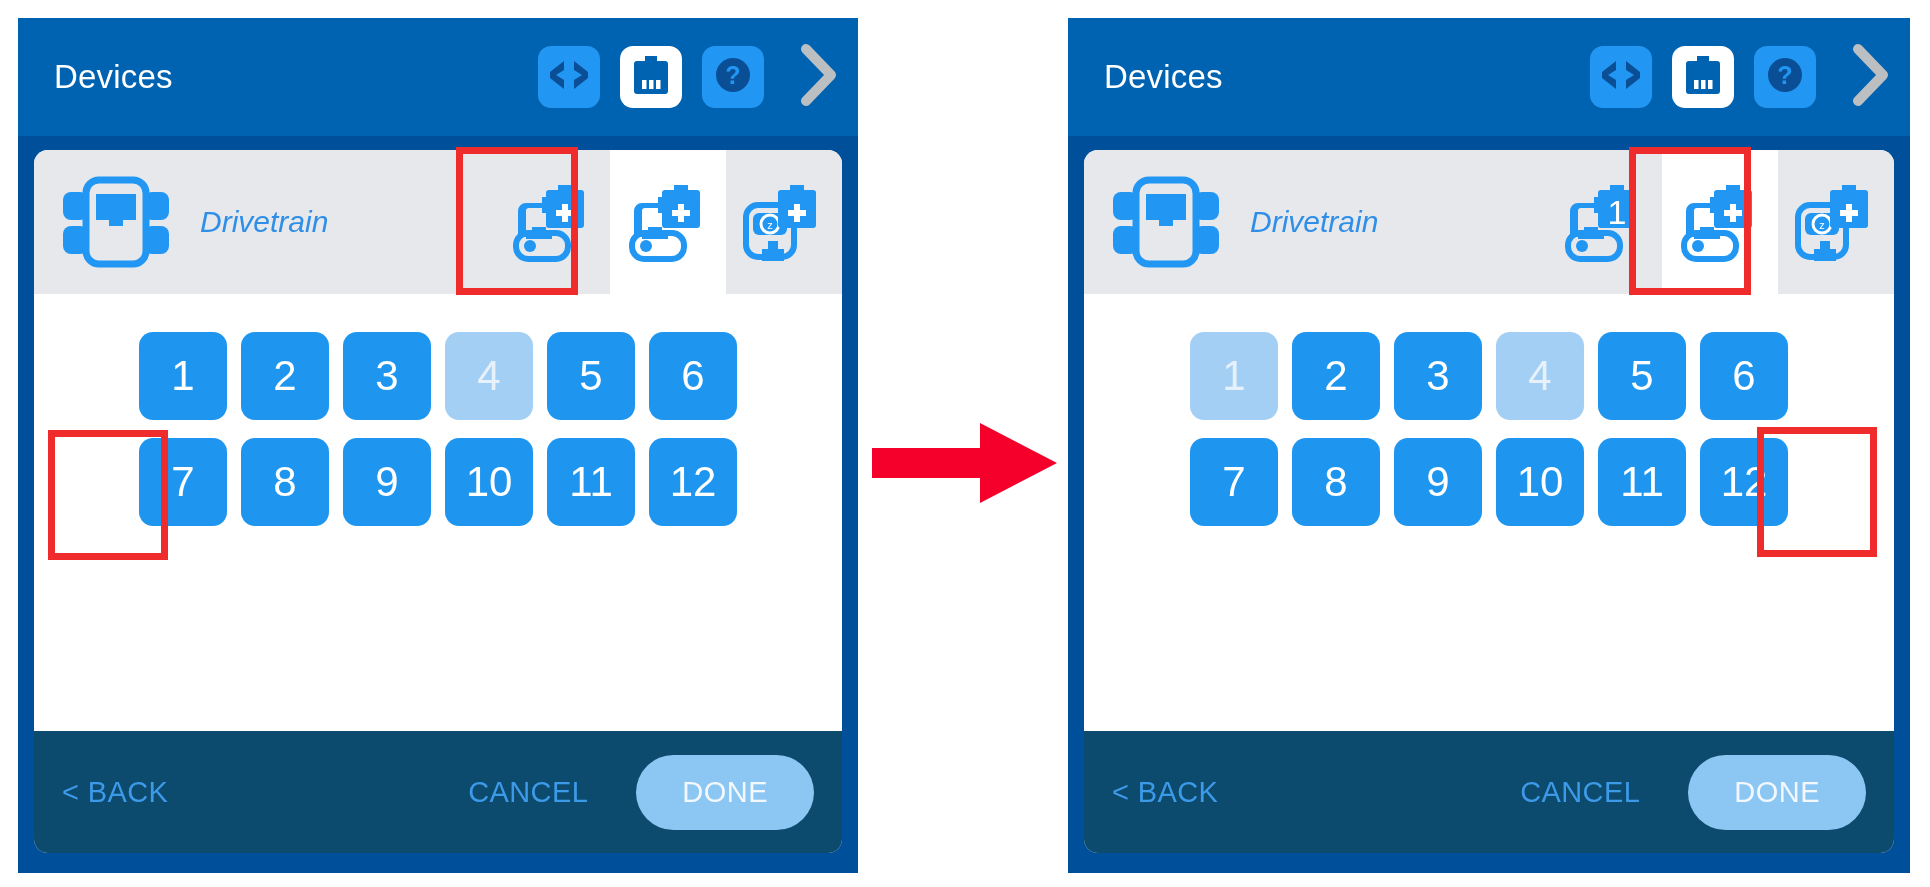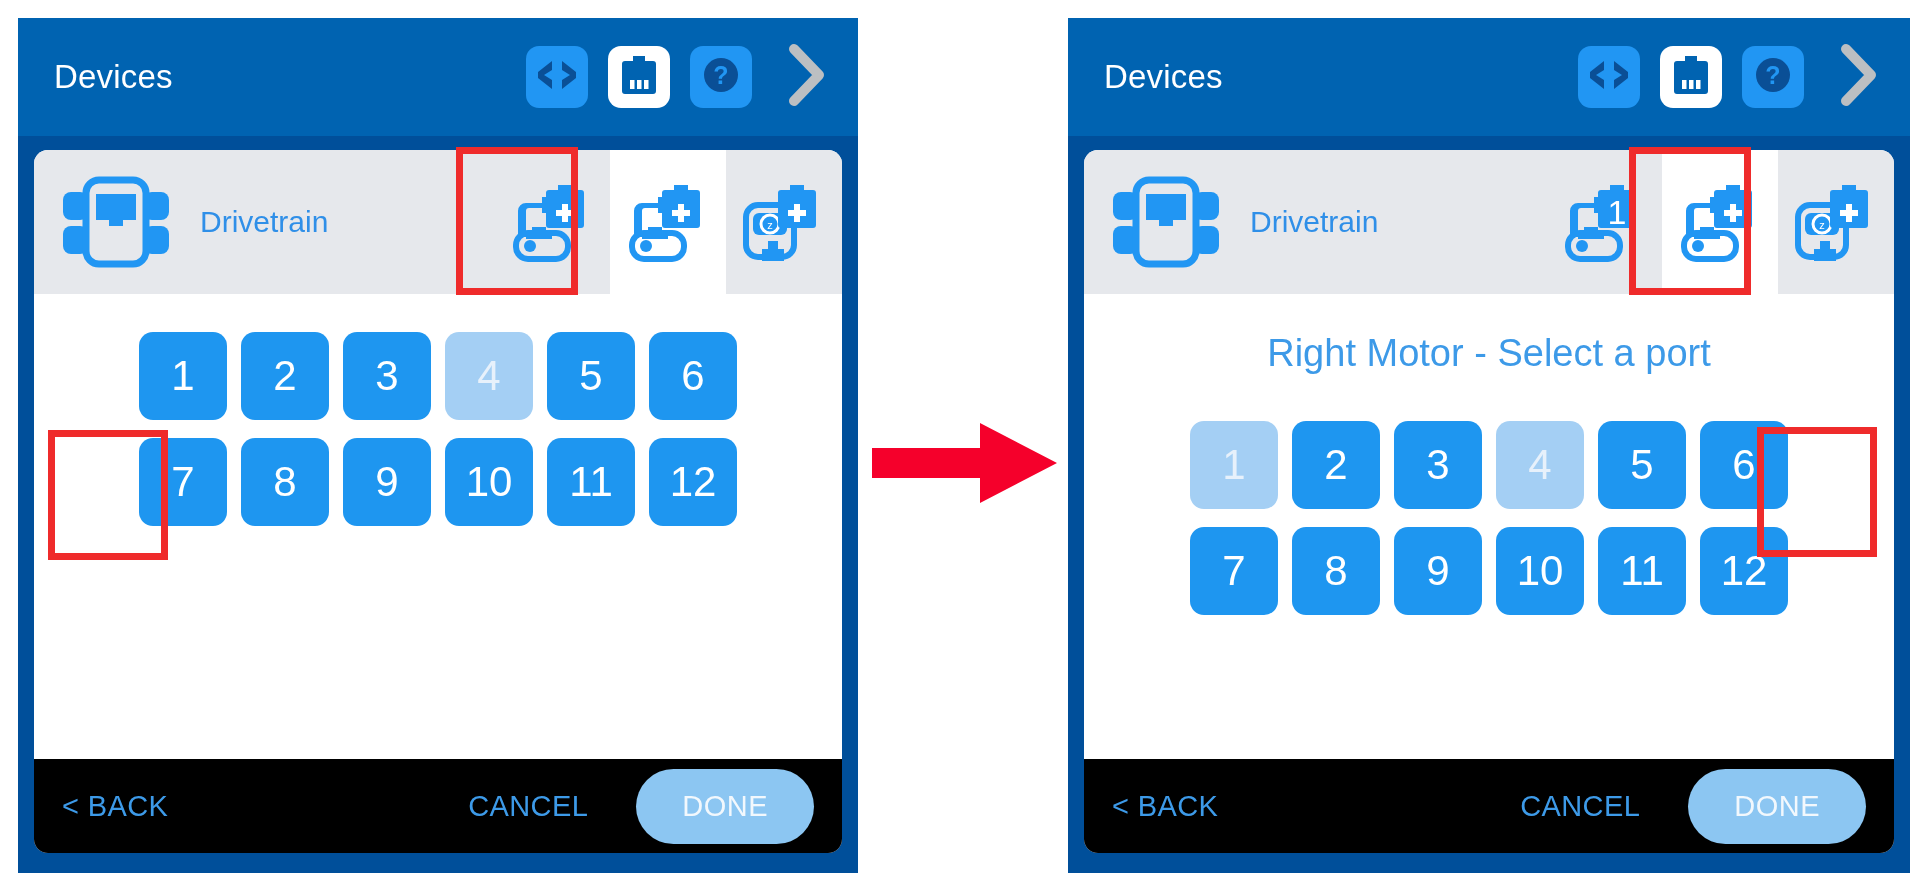--- a/index.html
+++ b/index.html
@@ -21,21 +21,21 @@
   }
   .app-frame.left  { left: 18px;   top: 18px; width: 840px;  height: 855px; }
   .app-frame.right { left: 1068px; top: 18px; width: 842px;  height: 855px; }
 
   
   .navbar {
     background: #0063b1;
     height: 118px;
     display: flex;
     align-items: center;
-    padding: 0 26px 0 36px;
+    padding: 0 14px 0 36px;
     flex: 0 0 auto;
   }
   .nav-title {
     color: #ffffff;
     font-size: 33px;
     letter-spacing: .2px;
     flex: 1 1 auto;
     white-space: nowrap;
   }
   .nav-icons { display: flex; align-items: center; gap: 20px; }
@@ -72,20 +72,21 @@
     padding-left: 26px;
     position: relative;
     flex: 0 0 auto;
   }
   .drivetrain-icon { width: 112px; height: 96px; flex:0 0 auto; }
   .device-label {
     color: #2f8fe8;
     font-size: 30px;
     margin-left: 28px;
     white-space: nowrap;
+    font-style: italic;
   }
   .device-tools {
     margin-left: auto;
     display: flex;
     align-items: center;
     height: 100%;
   }
   .tool-slot {
     width: 116px;
     height: 100%;
@@ -123,22 +124,22 @@
     background: #1e96f0;
     color: #ffffff;
     font-size: 42px;
     display: flex; align-items: center; justify-content: center;
     position: relative;
   }
   .port.disabled { background: #a4cff4; color: #e7f1fb; }
 
   
   .card-footer {
-    background: #000000;
-    height: 94px;
+    background: #0c4a6e;
+    height: 122px;
     display: flex;
     align-items: center;
     padding: 0 28px;
     flex: 0 0 auto;
   }
   .btn-back, .btn-cancel {
     color: #3d9ae8;
     font-size: 29px;
     letter-spacing: .4px;
     background: none;
@@ -421,21 +422,20 @@
                 <rect x="56" y="27" width="6" height="18" fill="#ffffff"></rect>
                 <rect x="50" y="33" width="18" height="6" fill="#ffffff"></rect>
               </svg>
             </span>
           </div>
 
         </div>
       </div>
 
       <div class="chooser">
-        <div class="chooser-title">Right Motor - Select a port</div>
         <div class="port-grid">
           <div class="port disabled">1</div>
           <div class="port">2</div>
           <div class="port">3</div>
           <div class="port disabled">4</div>
           <div class="port">5</div>
           <div class="port">6</div>
           <div class="port">7</div>
           <div class="port">8</div>
           <div class="port">9</div>

